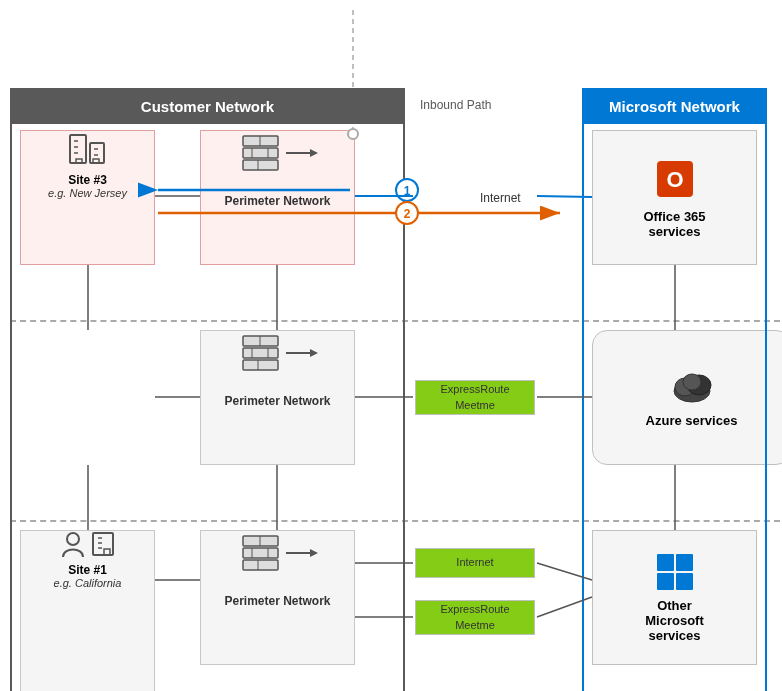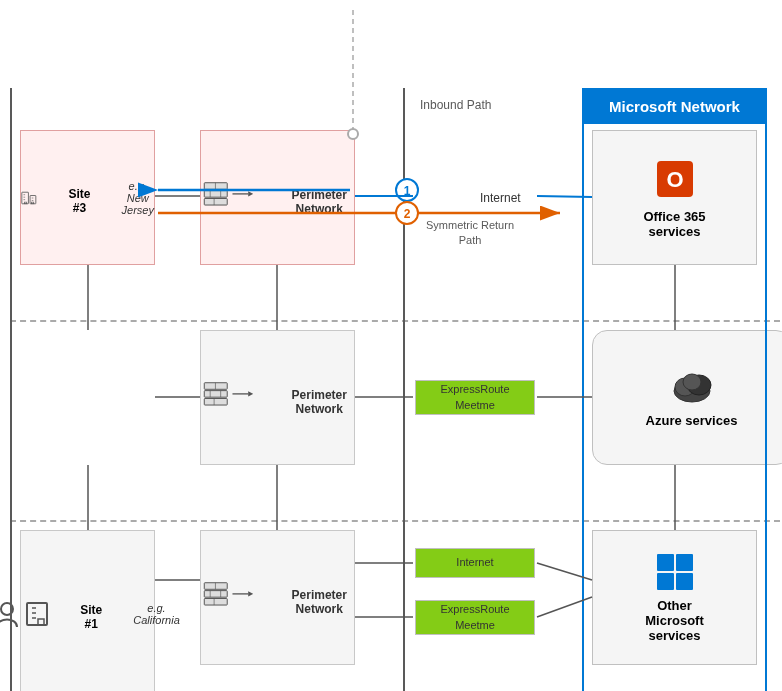--- a/index.html
+++ b/index.html
@@ -86,25 +86,23 @@
       width: 110px;
       line-height: 1.4;
     }
 
     
     .site-box {
       position: absolute;
       border: 1.5px solid #c0c0c0;
       background: #fff;
       display: flex;
-      flex-direction: row;
+      flex-direction: column;
       align-items: center;
-      justify-content: center;
       text-align: center;
-      gap: 31px;
     }
 
     .site-box.pink {
       background: #fff0f0;
       border-color: #e0a0a0;
     }
 
     .site-box.gray {
       background: #f5f5f5;
       border-color: #c8c8c8;
@@ -311,36 +309,36 @@
       gap: 6px;
       align-items: center;
     }
   </style>
 </head>
 <body>
 
 <div class="diagram-container">
 
 
+  <div class="header-customer">
+    <span>Customer Network</span>
+  </div>
 
   <div class="header-microsoft">
     <span>Microsoft Network</span>
   </div>
 
   <div class="customer-border"></div>
 
   <div class="microsoft-border"></div>
 
   <div class="inbound-path-label">
     <span>Inbound Path</span>
   </div>
 
-  <div class="symmetric-label">
-    <span>Symmetric Return Path</span>
-  </div>
 
   <div class="divider div1" style="left:10px;width:770px;"></div>
   <div class="divider div2" style="left:10px;width:770px;"></div>
 
   <div class="site-box pink site3">
     <svg class="icon-building" width="40" height="36" viewBox="0 0 40 36" fill="none" xmlns="http://www.w3.org/2000/svg">
       <rect x="2" y="4" width="16" height="28" rx="1" stroke="#555" stroke-width="2" fill="none"></rect>
       <rect x="22" y="12" width="14" height="20" rx="1" stroke="#555" stroke-width="2" fill="none"></rect>
       <line x1="6" y1="10" x2="10" y2="10" stroke="#555" stroke-width="1.5"></line>
       <line x1="6" y1="16" x2="10" y2="16" stroke="#555" stroke-width="1.5"></line>

